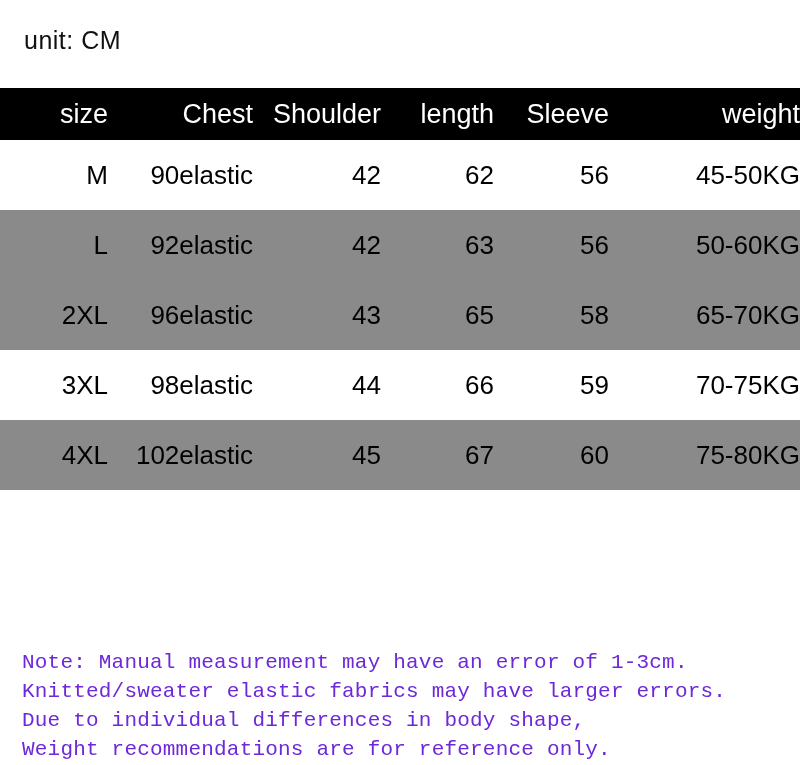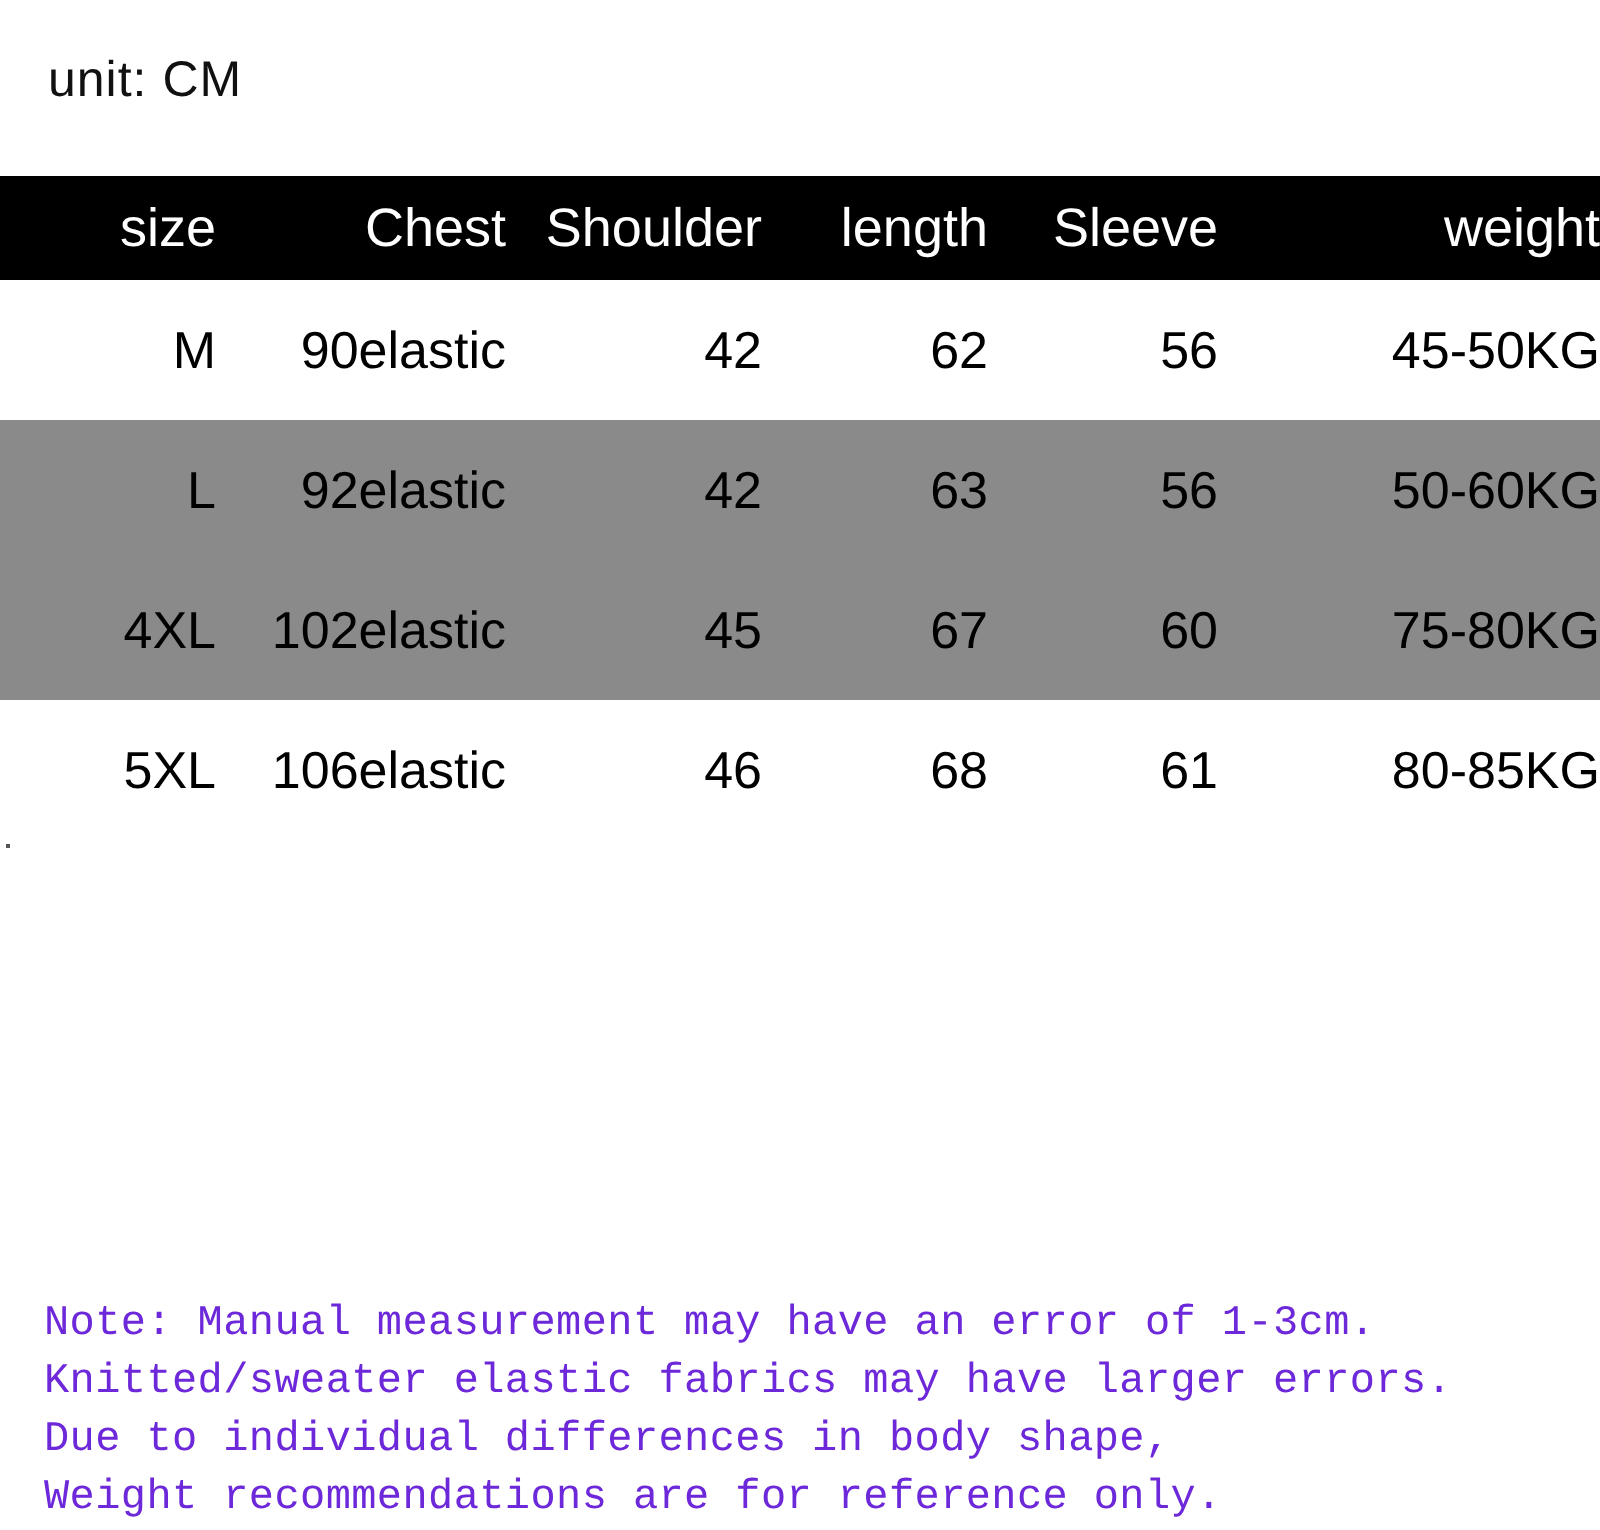--- a/index.html
+++ b/index.html
@@ -135,34 +135,42 @@
       </tr>
       <tr class="row-dark">
         <td>L</td>
         <td>92elastic</td>
         <td>42</td>
         <td>63</td>
         <td>56</td>
         <td>50-60KG</td>
       </tr>
       <tr class="row-dark">
+        <td>2XL</td>
+        <td>96elastic</td>
+        <td>43</td>
+        <td>65</td>
+        <td>58</td>
+        <td>65-70KG</td>
+      </tr>
+      <tr class="row-light">
+        <td>3XL</td>
+        <td>98elastic</td>
+        <td>44</td>
+        <td>66</td>
+        <td>59</td>
+        <td>70-75KG</td>
+      </tr>
+      <tr class="row-dark">
         <td>4XL</td>
         <td>102elastic</td>
         <td>45</td>
         <td>67</td>
         <td>60</td>
         <td>75-80KG</td>
-      </tr>
-      <tr class="row-light">
-        <td>5XL</td>
-        <td>106elastic</td>
-        <td>46</td>
-        <td>68</td>
-        <td>61</td>
-        <td>80-85KG</td>
       </tr>
     </tbody>
   </table>
 
   <div class="note-block">
     <div>Note: Manual measurement may have an error of 1-3cm.</div>
     <div>Knitted/sweater elastic fabrics may have larger errors.</div>
     <div>Due to individual differences in body shape,</div>
     <div>Weight recommendations are for reference only.</div>
   </div>

